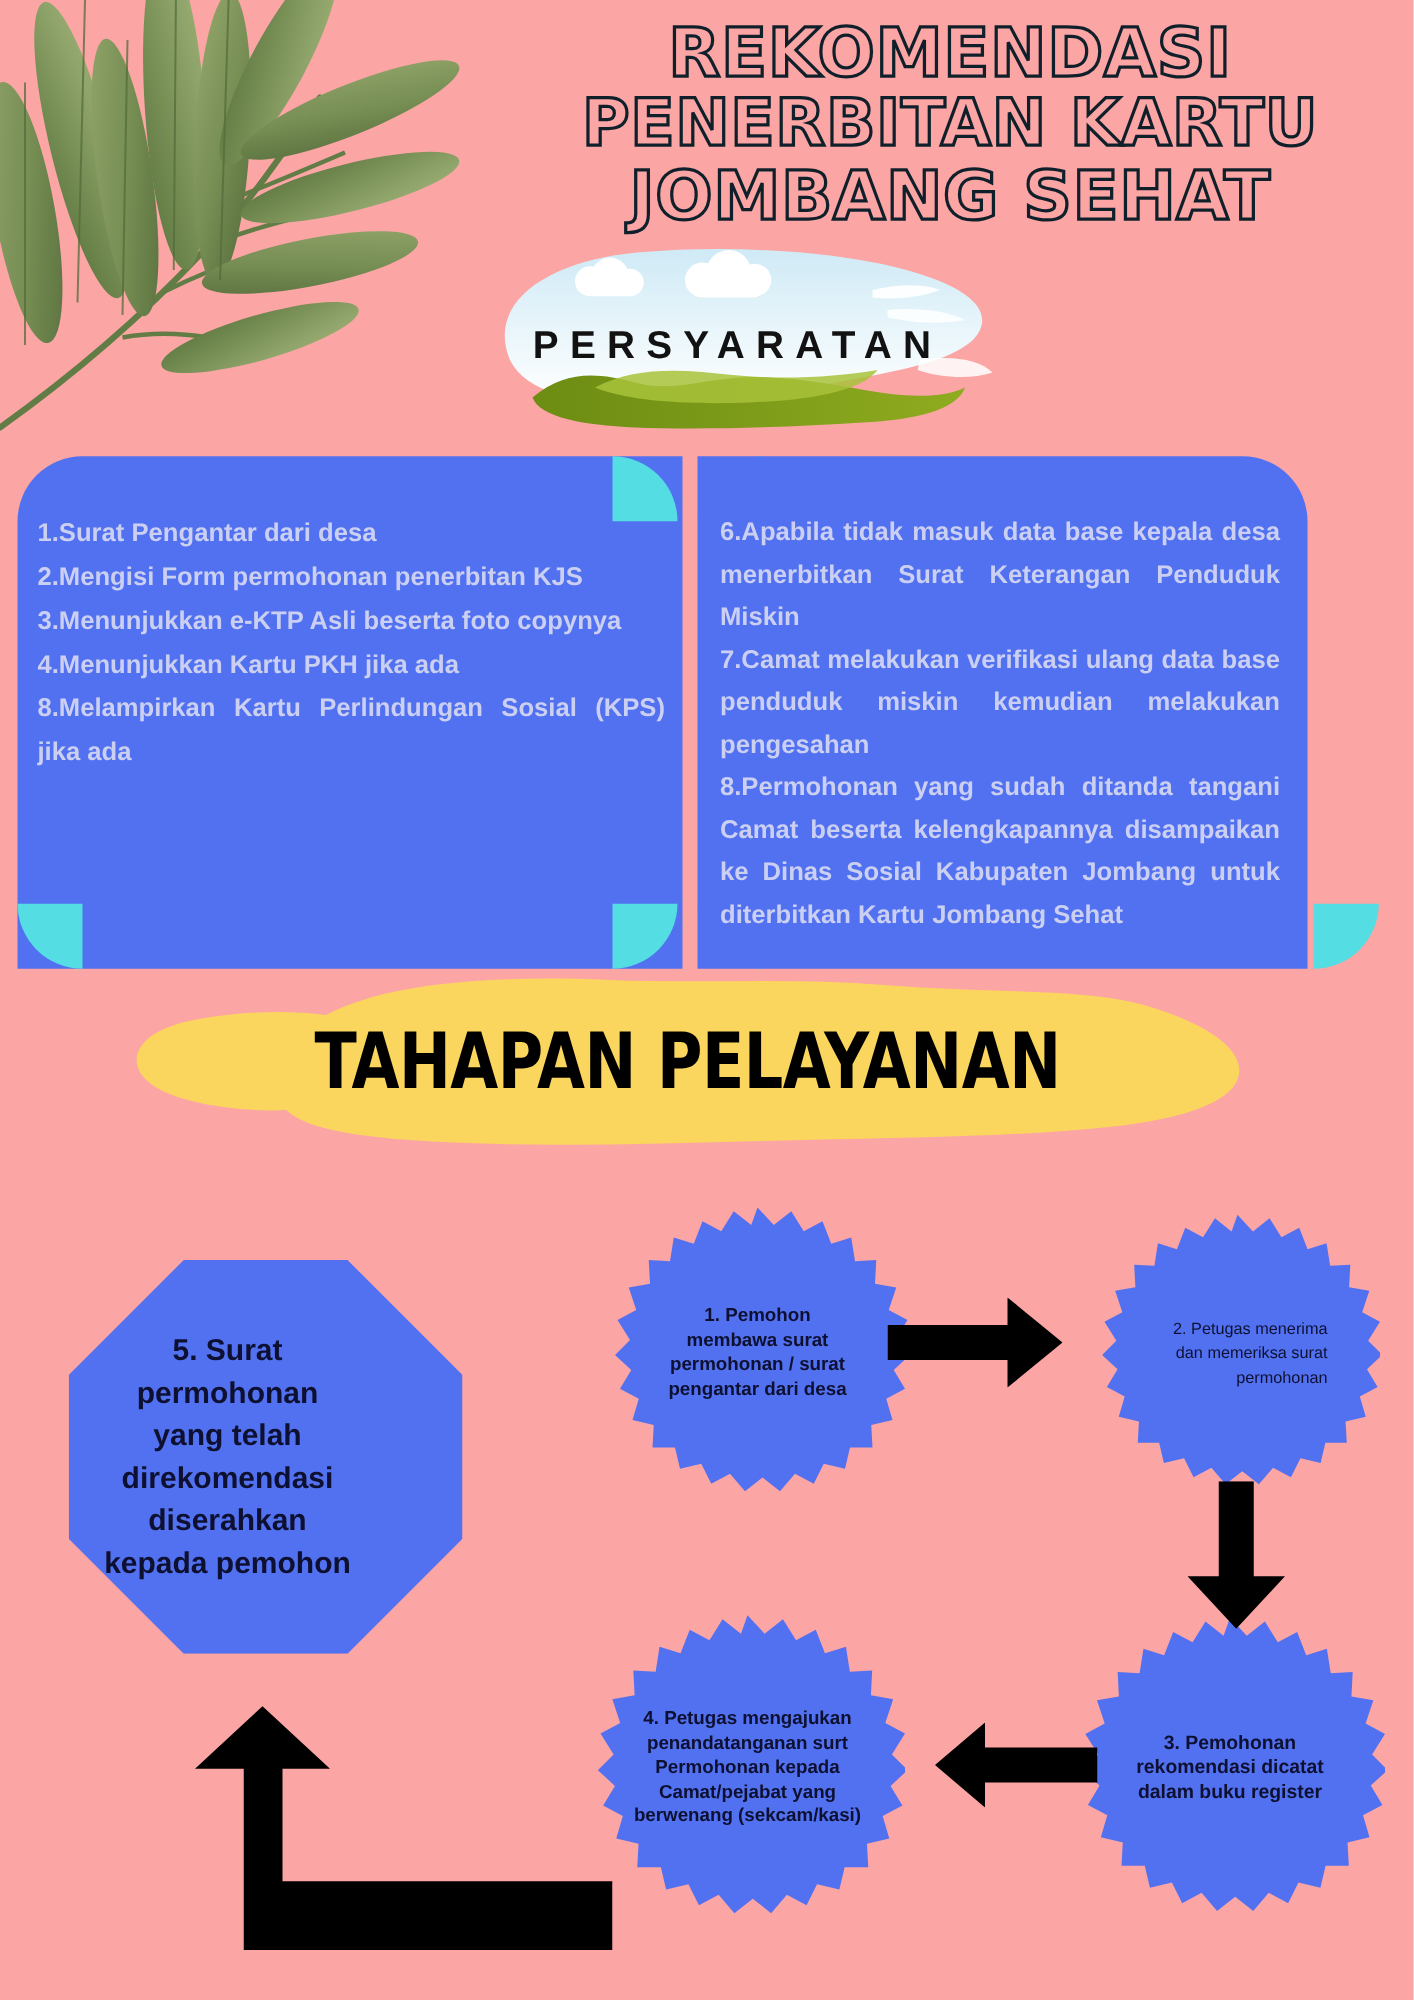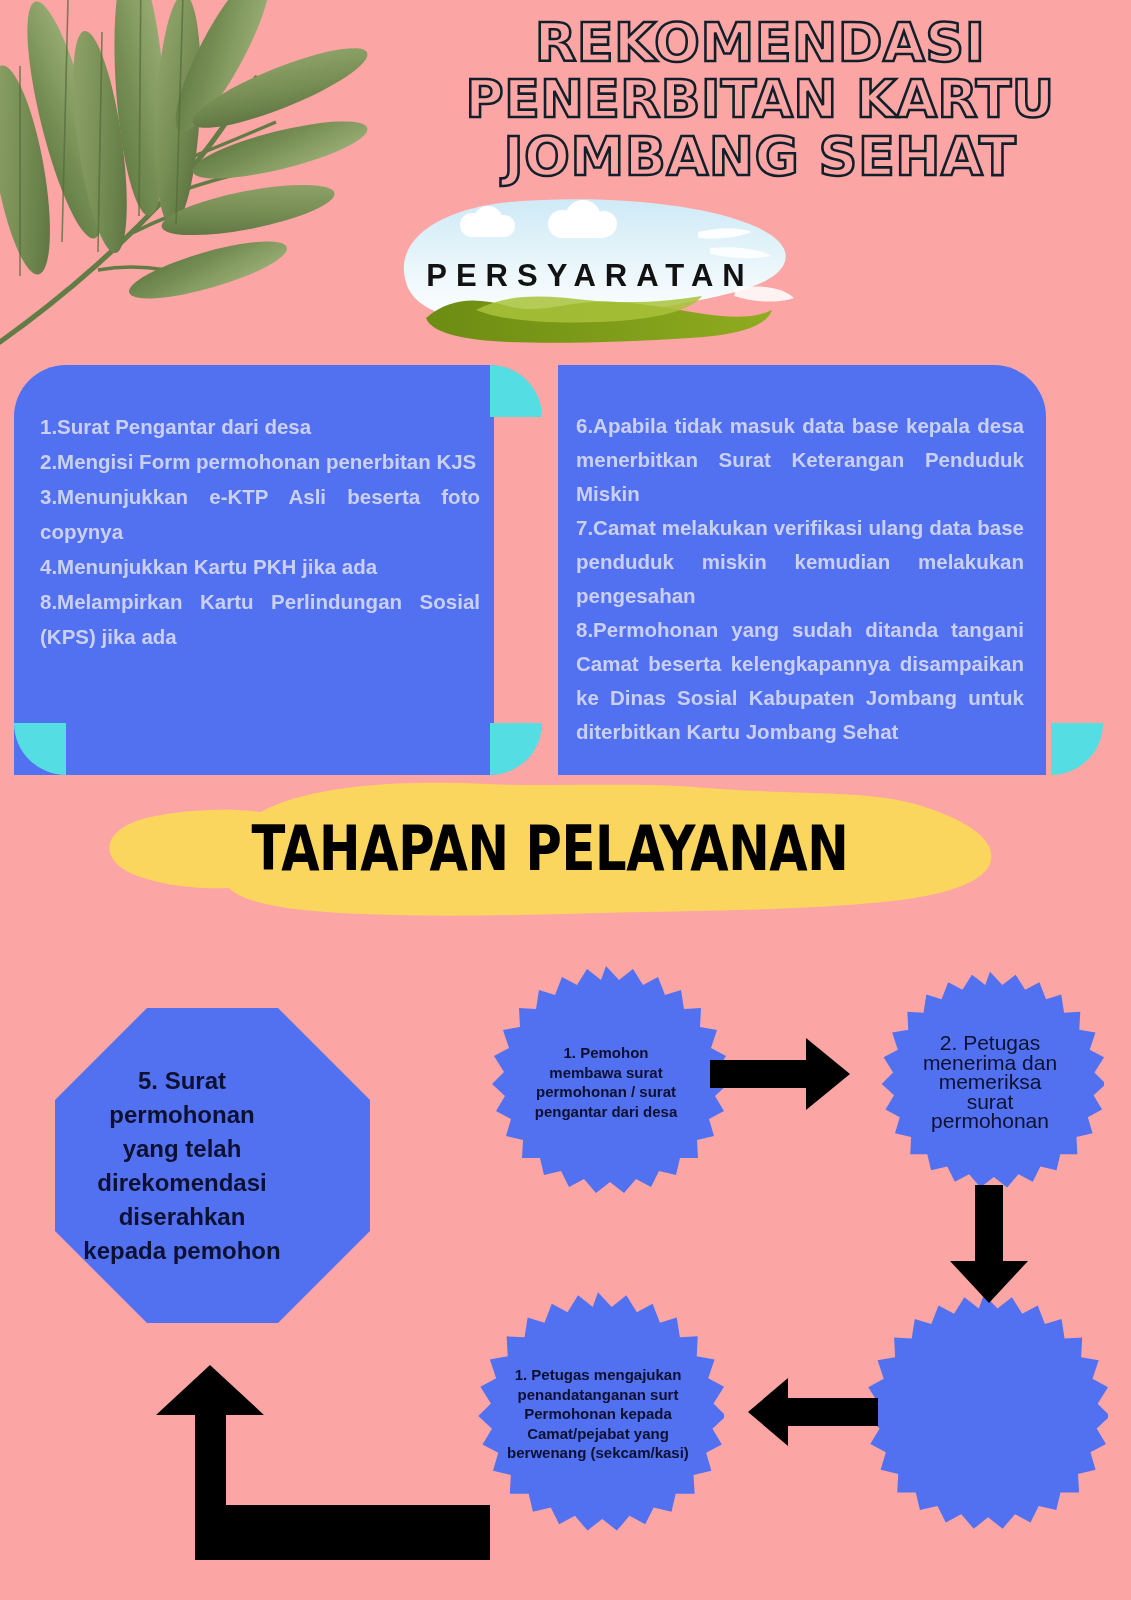--- a/index.html
+++ b/index.html
@@ -49,24 +49,24 @@
     color:#CBD0F2;
     font-weight:bold;
     font-size:20.5px;
     line-height:35px;
     text-align:justify;
   }
   .panel p { margin:0; }
   .panel p.j { text-align:justify; text-align-last:left; }
 
   #panel-left {
-    left:14px; top:365px; width:480px; height:410px;
+    left:14px; top:365px; width:532px; height:410px;
     border-top-left-radius:52px;
     border-top-right-radius:0;
-    padding:44px 14px 0 26px;
+    padding:44px 14px 0 16px;
   }
   #panel-right {
     left:558px; top:365px; width:488px; height:410px;
     border-top-right-radius:52px;
     padding:44px 22px 0 18px;
     line-height:34px;
   }
   
   .notch { position:absolute; width:52px; height:52px; background:#54DDE2; }
   .notch.r-tr { border-bottom-right-radius:52px; }
@@ -236,30 +236,31 @@
   <div id="blob-text">TAHAPAN PELAYANAN</div>
 
   <svg class="burst" style="left:486px; top:962px; width:240px; height:240px;" viewBox="0 0 240 240">
     <polygon fill="#5271F0" points="120,4 133,18 147,7 157,23 172,15 179,33 195,28 198,47 215,46 214,65 231,68 225,86 240,94 230,110 242,122 229,134 238,149 223,157 228,174 211,178 212,196 194,196 190,213 173,209 165,225 150,217 138,231 124,220 110,231 98,217 83,225 75,209 58,213 54,196 36,196 37,178 20,174 25,157 10,149 19,134 6,122 18,110 8,94 23,86 17,68 34,65 33,46 50,47 53,28 69,33 76,15 91,23 101,7 115,18"></polygon>
   </svg>
   <div class="burst-label" style="left:486px; top:962px; width:240px; height:240px; font-weight:bold; font-size:15px; padding:0 44px;">1. Pemohon membawa surat permohonan / surat pengantar dari desa</div>
 
   <svg class="burst" style="left:876px; top:968px; width:228px; height:228px;" viewBox="0 0 240 240">
     <polygon fill="#5271F0" points="120,4 133,18 147,7 157,23 172,15 179,33 195,28 198,47 215,46 214,65 231,68 225,86 240,94 230,110 242,122 229,134 238,149 223,157 228,174 211,178 212,196 194,196 190,213 173,209 165,225 150,217 138,231 124,220 110,231 98,217 83,225 75,209 58,213 54,196 36,196 37,178 20,174 25,157 10,149 19,134 6,122 18,110 8,94 23,86 17,68 34,65 33,46 50,47 53,28 69,33 76,15 91,23 101,7 115,18"></polygon>
   </svg>
-  <div class="burst-label" style="left:876px; top:968px; width:228px; height:228px; font-weight:normal; font-size:21px; padding:0 42px;">2. Petugas menerima dan memeriksa surat permohonan</div>
+  <div class="burst-label" style="left:876px; top:968px; width:228px; height:228px; font-weight:normal; font-size:13px; padding:0 42px;text-align:right;">2. Petugas menerima dan memeriksa surat permohonan</div>
 
   <svg class="burst" style="left:860px; top:1290px; width:248px; height:248px;" viewBox="0 0 240 240">
     <polygon fill="#5271F0" points="120,4 133,18 147,7 157,23 172,15 179,33 195,28 198,47 215,46 214,65 231,68 225,86 240,94 230,110 242,122 229,134 238,149 223,157 228,174 211,178 212,196 194,196 190,213 173,209 165,225 150,217 138,231 124,220 110,231 98,217 83,225 75,209 58,213 54,196 36,196 37,178 20,174 25,157 10,149 19,134 6,122 18,110 8,94 23,86 17,68 34,65 33,46 50,47 53,28 69,33 76,15 91,23 101,7 115,18"></polygon>
   </svg>
+  <div class="burst-label" style="left:860px; top:1290px; width:248px; height:248px; font-weight:bold; font-size:15.5px; padding:0 38px;">3. Pemohonan rekomendasi dicatat dalam buku register</div>
 
   <svg class="burst" style="left:472px; top:1288px; width:252px; height:252px;" viewBox="0 0 240 240">
     <polygon fill="#5271F0" points="120,4 133,18 147,7 157,23 172,15 179,33 195,28 198,47 215,46 214,65 231,68 225,86 240,94 230,110 242,122 229,134 238,149 223,157 228,174 211,178 212,196 194,196 190,213 173,209 165,225 150,217 138,231 124,220 110,231 98,217 83,225 75,209 58,213 54,196 36,196 37,178 20,174 25,157 10,149 19,134 6,122 18,110 8,94 23,86 17,68 34,65 33,46 50,47 53,28 69,33 76,15 91,23 101,7 115,18"></polygon>
   </svg>
-  <div class="burst-label" style="left:472px; top:1288px; width:252px; height:252px; font-weight:bold; font-size:15px; padding:0 34px;">1. Petugas mengajukan penandatanganan surt Permohonan kepada Camat/pejabat yang berwenang (sekcam/kasi)</div>
+  <div class="burst-label" style="left:472px; top:1288px; width:252px; height:252px; font-weight:bold; font-size:15px; padding:0 34px;">4. Petugas mengajukan penandatanganan surt Permohonan kepada Camat/pejabat yang berwenang (sekcam/kasi)</div>
 
   <svg id="oct" viewBox="0 0 315 315">
     <polygon fill="#5271F0" points="92,0 223,0 315,92 315,223 223,315 92,315 0,223 0,92"></polygon>
   </svg>
   <div id="oct-label">5. Surat permohonan yang telah direkomendasi diserahkan kepada pemohon</div>
 
   <svg class="arrow" style="left:710px; top:1038px; width:140px; height:72px;" viewBox="0 0 140 72">
     <polygon fill="#000" points="0,22 96,22 96,0 140,36 96,72 96,50 0,50"></polygon>
   </svg>
 

